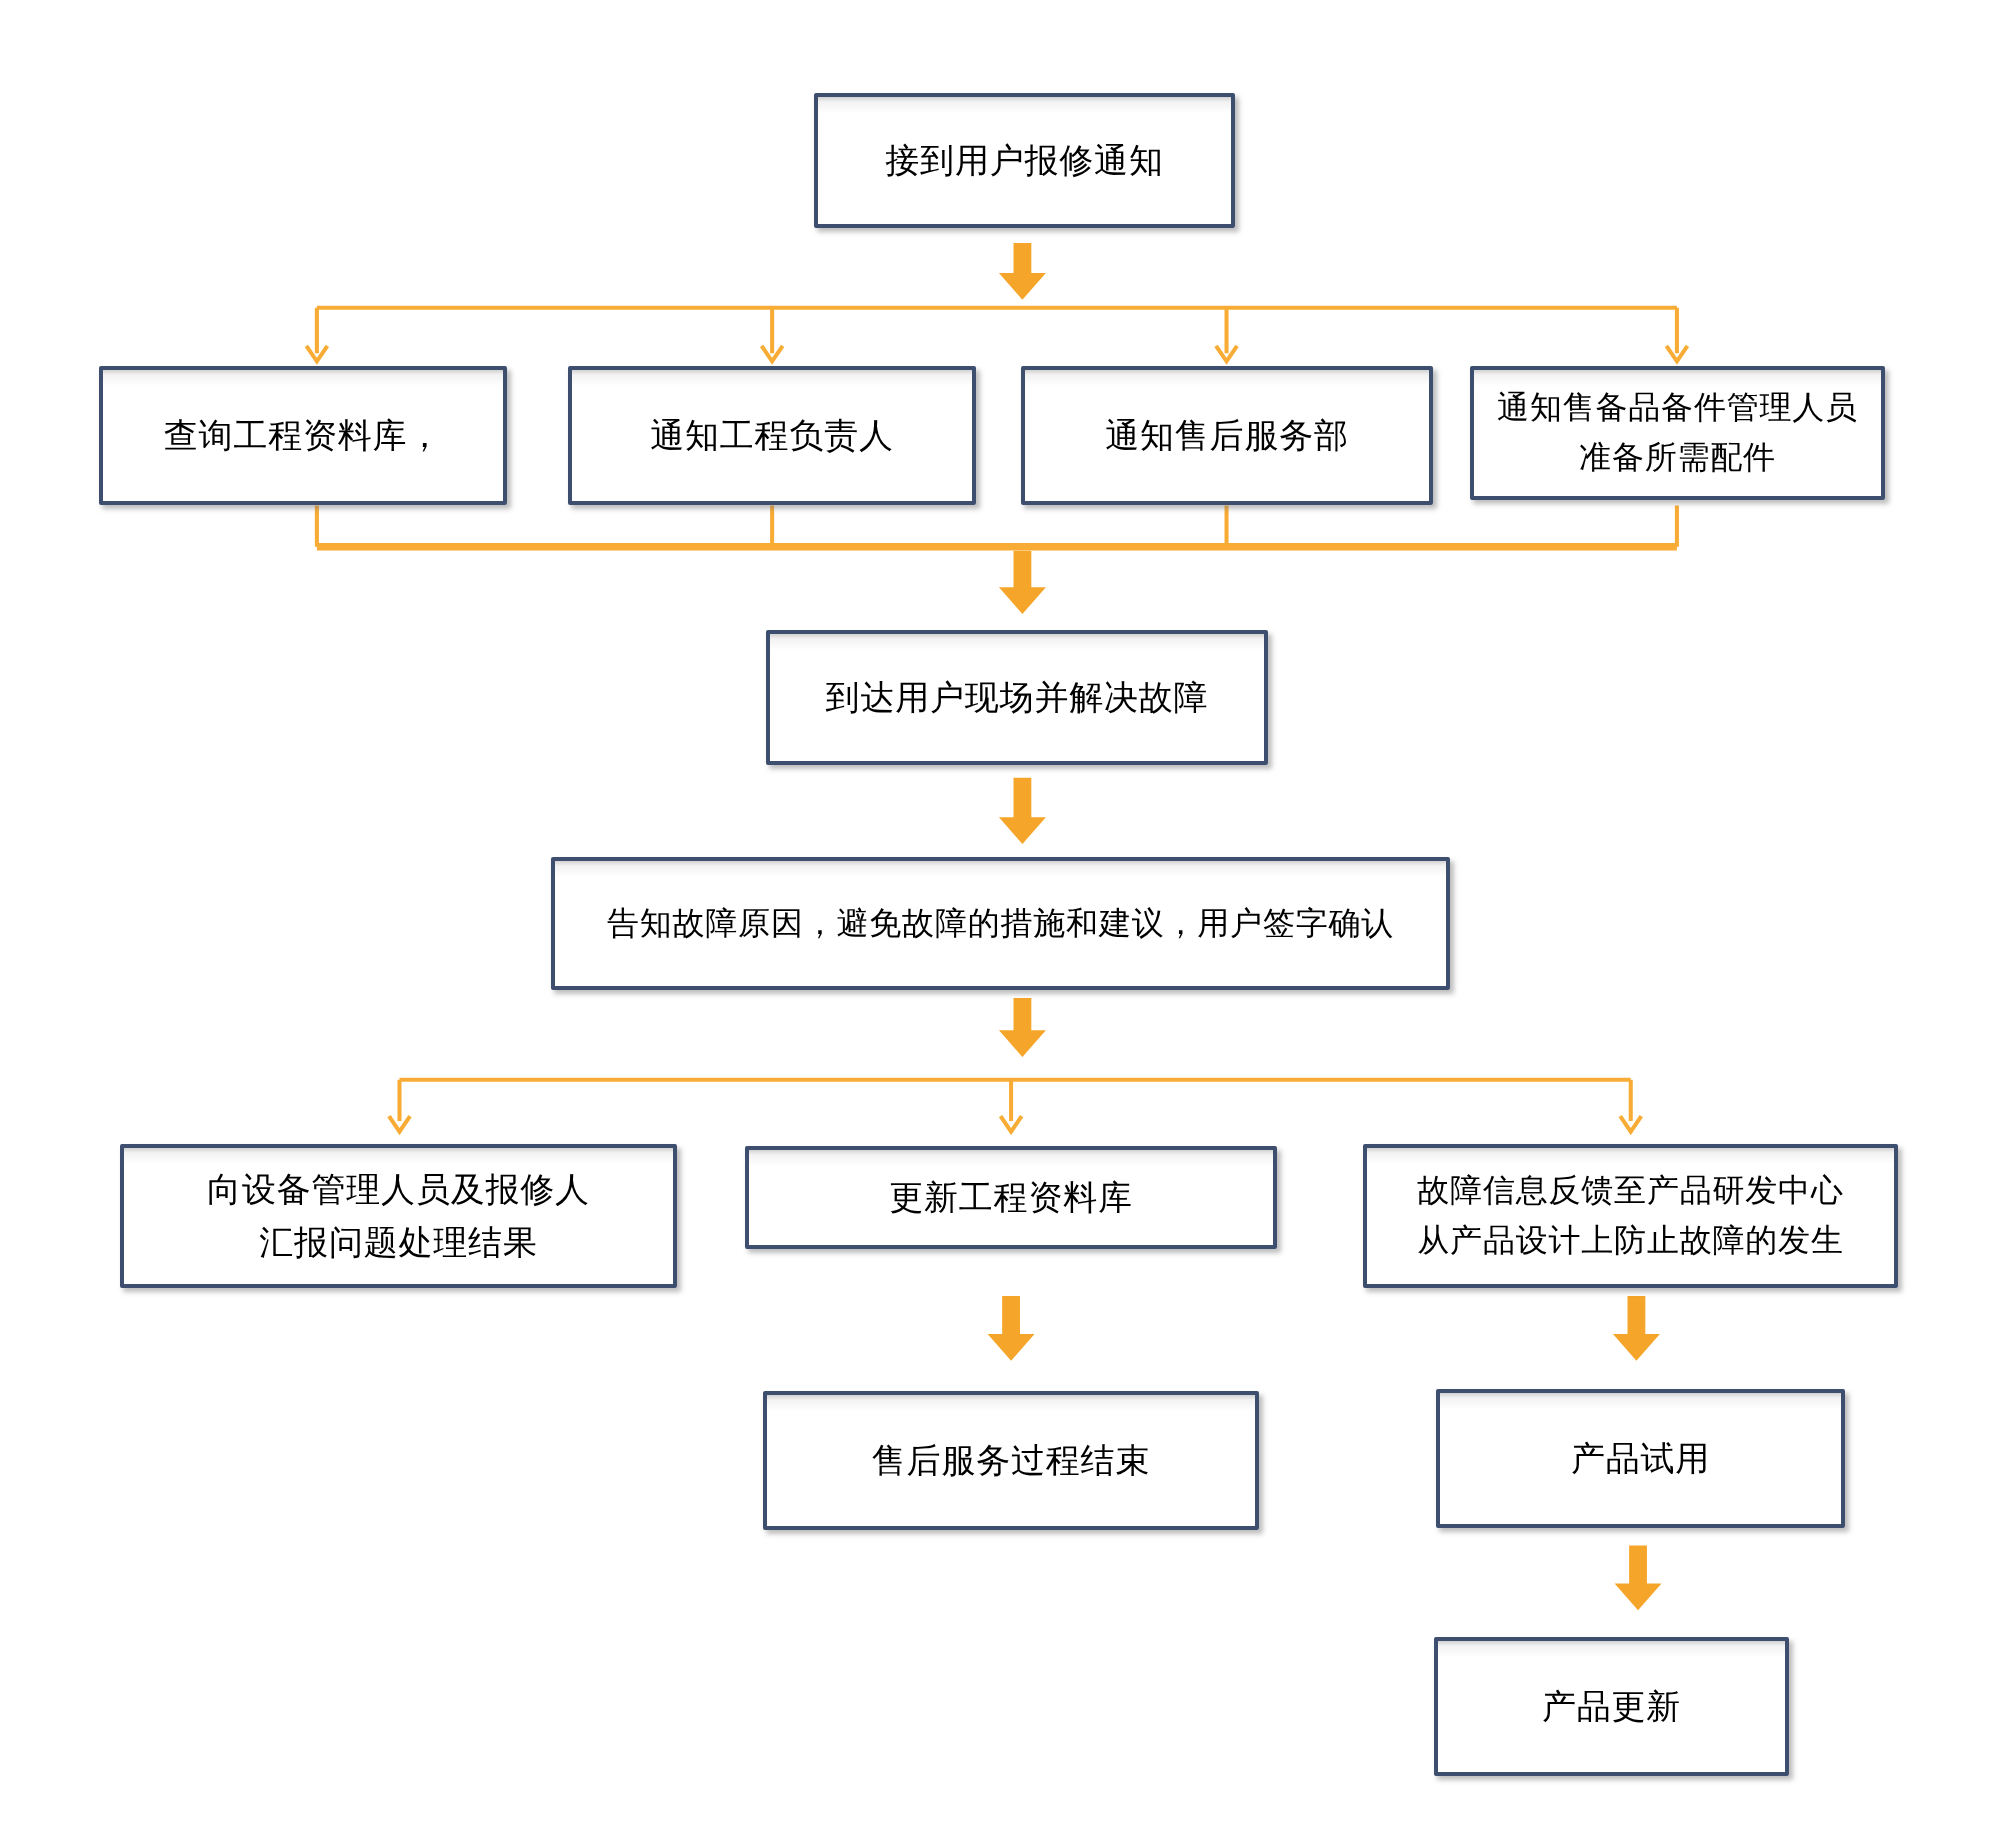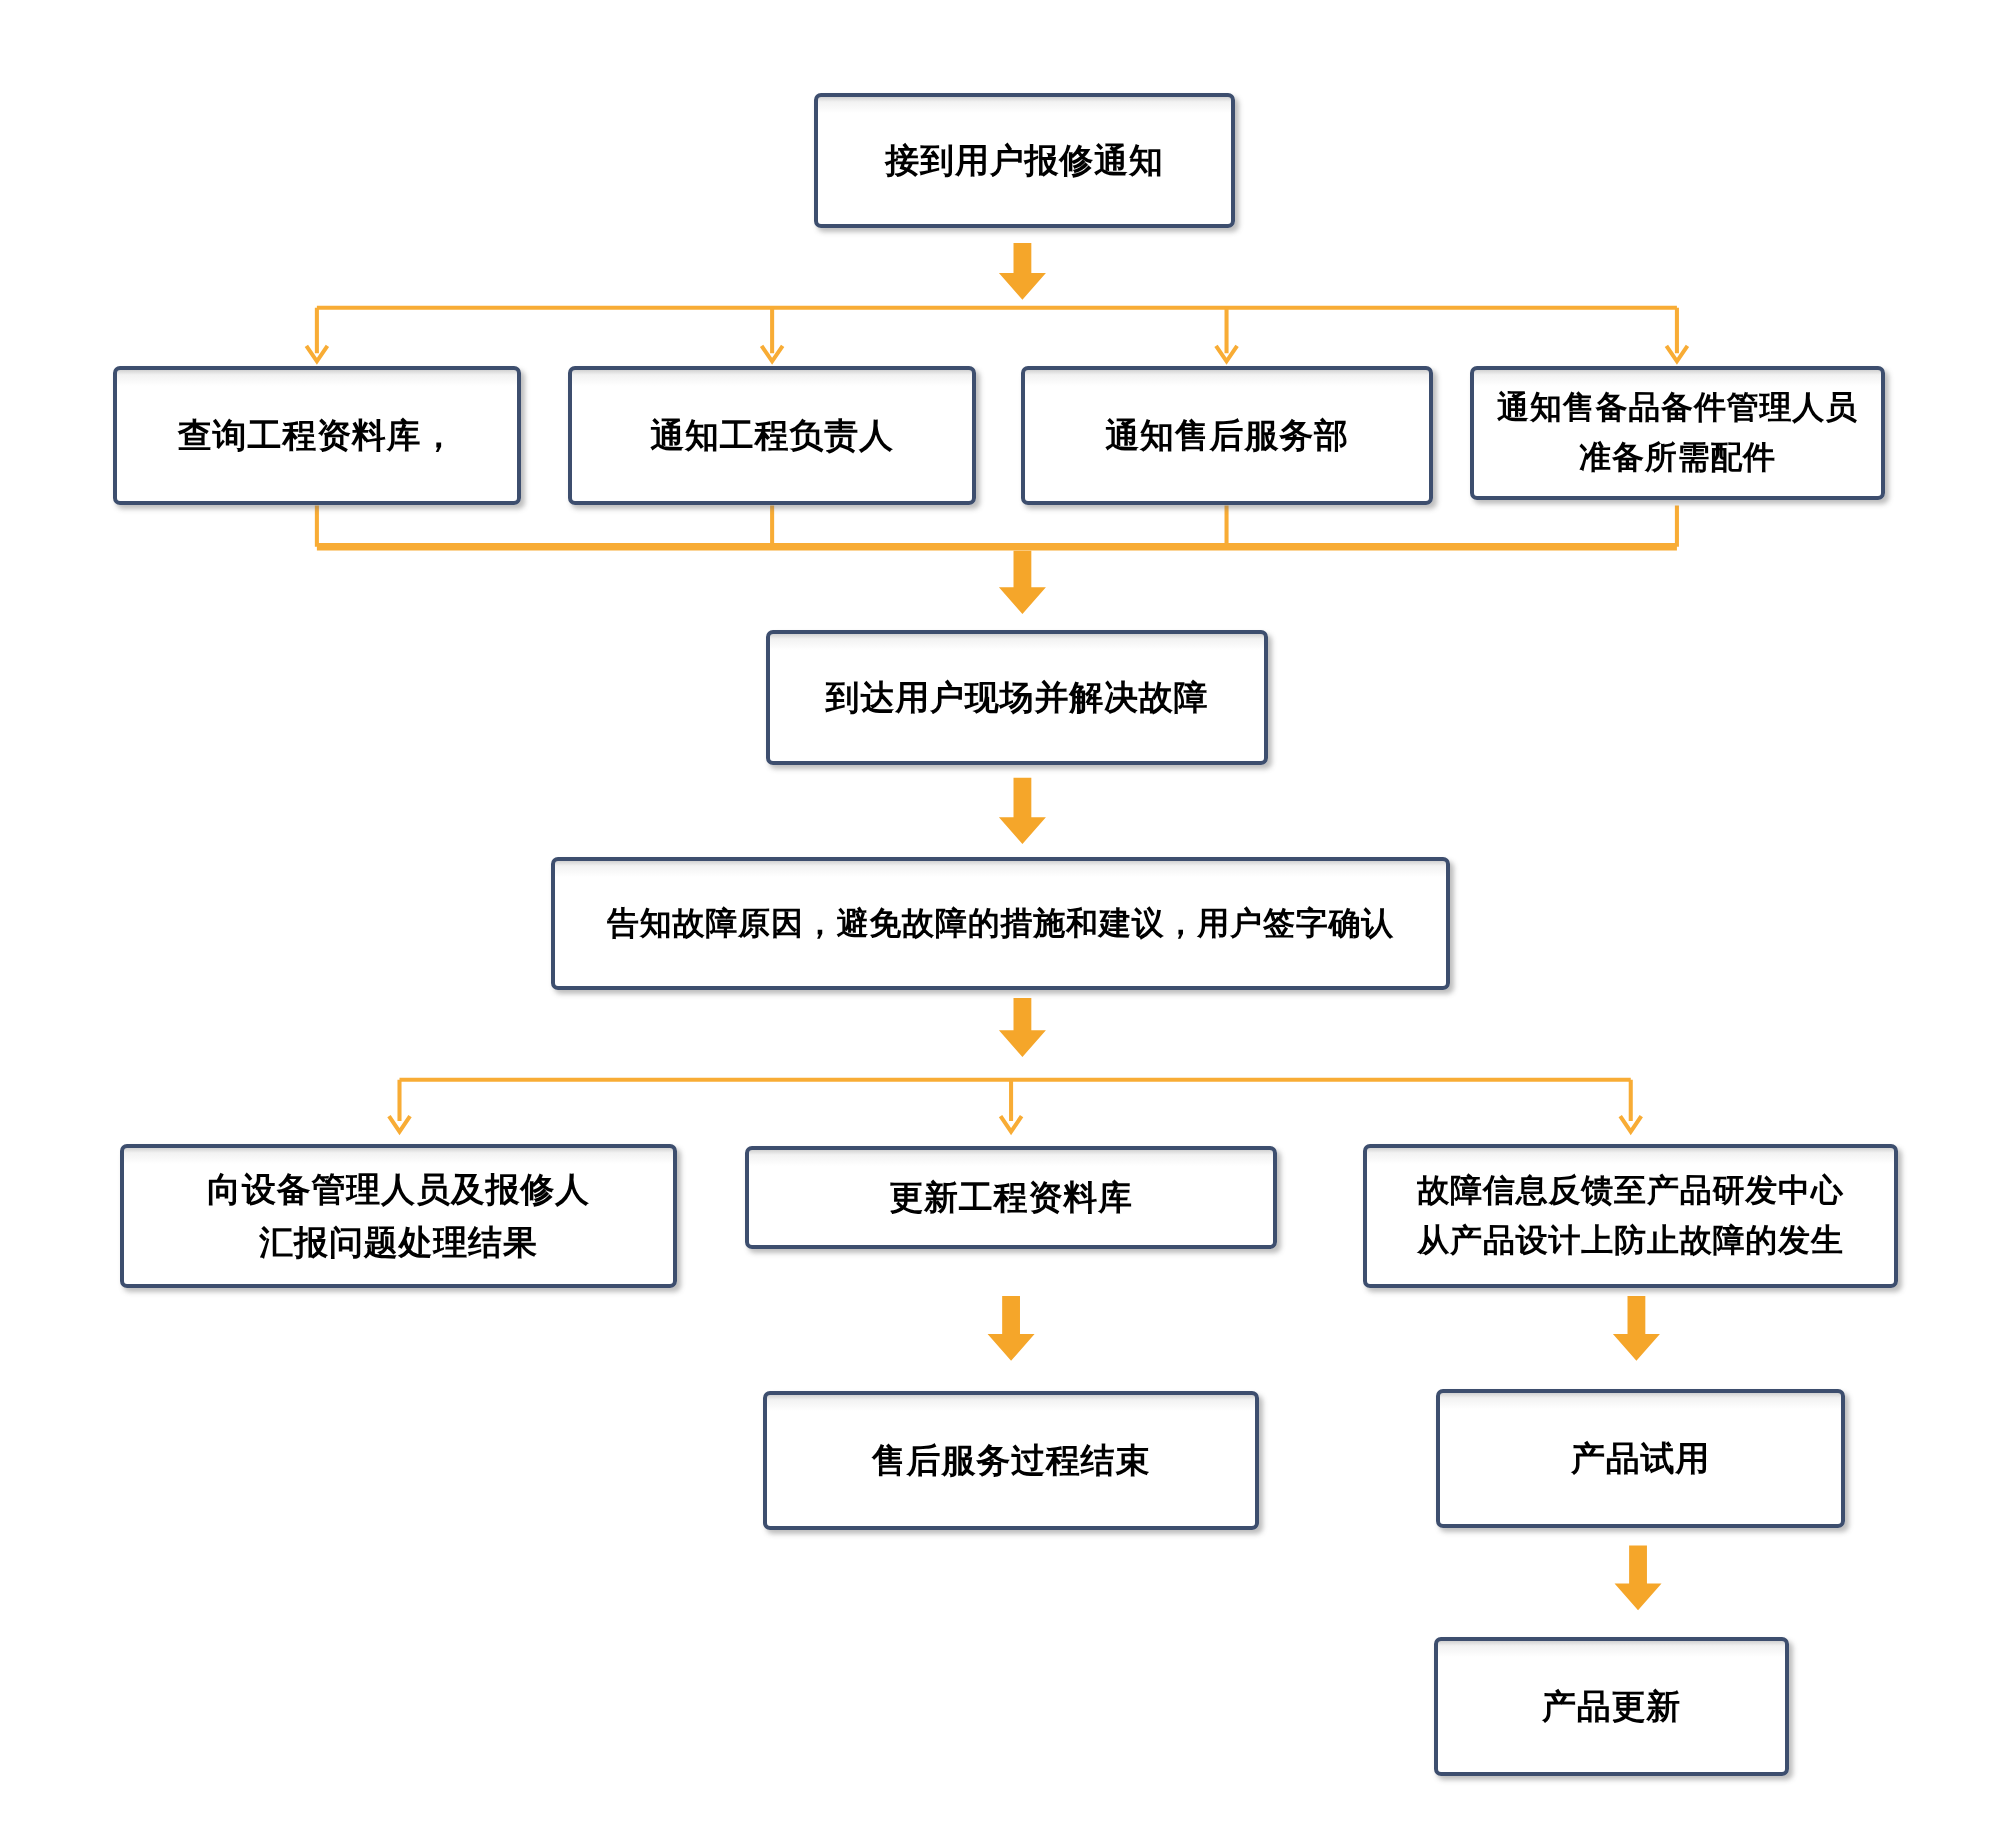--- a/index.html
+++ b/index.html
@@ -8,31 +8,31 @@
     position:relative;
     width:2010px;
     height:1842px;
     background:#ffffff;
     overflow:hidden;
   }
   .node{
     position:absolute;
     box-sizing:border-box;
     border:4.9px solid var(--box-border,#3d4e6e);
-    border-radius:7px;
+    border-radius:2px;
     background:linear-gradient(180deg,#d2d2d2 0px,#f2f2f2 4.9px,#ffffff 16px);
     box-shadow:3.2px 4px 5.7px rgba(110,110,110,0.45);
     display:flex;
     flex-direction:column;
     align-items:center;
     justify-content:center;
     text-align:left;
     color:var(--text,#000);
     font-size:34px;
-    font-weight:700;
+    font-weight:400;
     line-height:1.55;
     letter-spacing:0.8px;
   }
   .node span{display:block;white-space:nowrap;}
   #wires{position:absolute;left:0;top:0;width:2010px;height:1842px;}
   .thin{stroke:var(--line-orange,#f8ac35);stroke-width:5;fill:none;}
   .merge{stroke:var(--line-orange,#f8ac35);stroke-width:9;fill:none;}
   .vhead{stroke:var(--line-orange,#f8ac35);stroke-width:5;fill:none;stroke-linejoin:miter;}
   .block{fill:var(--arrow-orange,#f5a62a);stroke:none;}
 </style>
@@ -82,21 +82,21 @@
 
     <g>
       <polygon class="block" points="2011,1908 2033,1908 2033,1955 2051,1955 2022,1988 1993,1955 2011,1955"></polygon>
     </g>
   </svg>
 
   <div class="node" style="left:814px;top:93px;width:421px;height:135px">
     <span>接到用户报修通知</span>
   </div>
 
-  <div class="node" style="left:113px;top:366px;width:408px;height:139px">
+  <div class="node" style="left:99px;top:366px;width:408px;height:139px">
     <span>查询工程资料库，</span>
   </div>
 
   <div class="node" style="left:568px;top:366px;width:408px;height:139px">
     <span>通知工程负责人</span>
   </div>
 
   <div class="node" style="left:1021px;top:366px;width:412px;height:139px">
     <span>通知售后服务部</span>
   </div>

